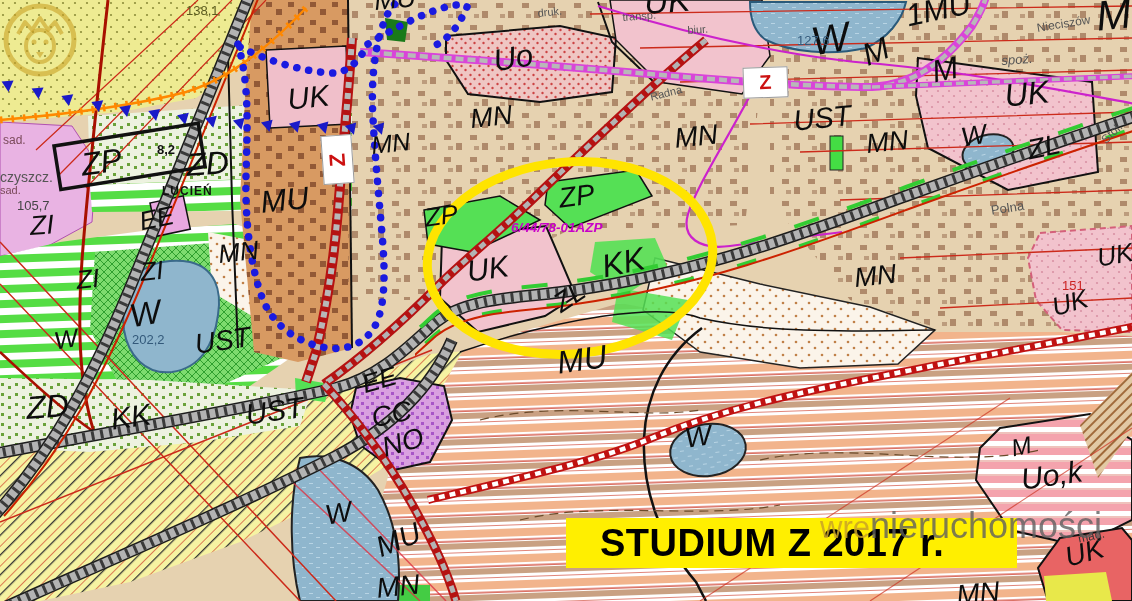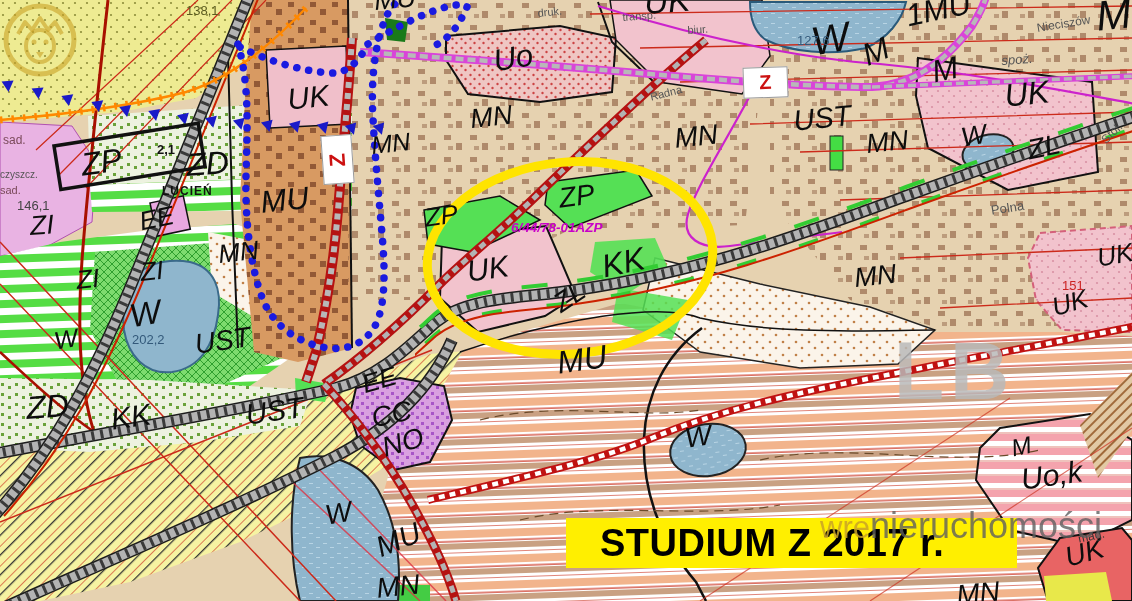--- a/index.html
+++ b/index.html
@@ -326,41 +326,40 @@
 <span class="pl cap" style="left:162px;top:185px;--r:0deg">LUCIEŃ</span>
 <span class="pl" style="left:1036px;top:22px;--r:-9deg">Nieciszów</span>
 <span class="pl" style="left:990px;top:204px;font-size:13px;--r:-9deg">Polna</span>
 <span class="pl" style="left:1099px;top:137px;--r:-44deg">Stol.</span>
 <span class="pl" style="left:1001px;top:54px;font-size:13px;font-style:italic;--r:-4deg">spoż.</span>
 <span class="pl" style="left:537px;top:8px;font-size:11px;--r:-6deg">druk.</span>
 <span class="pl" style="left:622px;top:12px;font-size:11px;--r:-4deg">transp.</span>
 <span class="pl" style="left:687px;top:25px;font-size:11px;--r:-4deg">biur.</span>
 <span class="pl" style="left:649px;top:92px;font-size:11px;--r:-14deg">Radna</span>
 <span class="pl wine" style="left:3px;top:134px;--r:0deg">sad.</span>
-<span class="pl" style="left:0px;top:170px;font-size:10px;--r:0deg">czyszcz.</span>
+<span class="pl" style="left:0px;top:170px;font-size:14px;--r:0deg">czyszcz.</span>
 <span class="pl wine" style="left:0px;top:185px;font-size:11px;--r:0deg">sad.</span>
 <span class="pl" style="left:1077px;top:533px;color:#333;--r:-12deg">mag.</span>
 
 <span class="el g" style="left:186px;top:4px">138,1</span>
 <span class="el b" style="left:797px;top:34px">127,6</span>
-<span class="el" style="left:17px;top:199px">146,1</span>
+<span class="el" style="left:17px;top:199px">105,7</span>
 <span class="el b" style="left:132px;top:333px">202,2</span>
 <span class="el r" style="left:1062px;top:279px">151</span>
-<span class="el k" style="left:157px;top:143px">2,1</span>
+<span class="el k" style="left:157px;top:143px">8,2</span>
 
 <span class="parcel">6/44/78-01AZP</span>
 
 <div class="zbox v">
       <span>Z</span>
     </div>
 <div class="zbox h">
       <span>Z</span>
     </div>
 
-<div class="lb">LB</div>
 <div class="banner">
       <span>STUDIUM Z 2017 r.</span>
     </div>
 <svg class="lion" width="80" height="80" viewBox="0 0 80 80">
   <circle cx="40" cy="40" r="34" fill="none" stroke="rgba(201,162,39,.6)" stroke-width="5"></circle>
   <path d="M18,34 L25,22 L32,30 L40,18 L48,30 L55,22 L62,34" fill="none" stroke="rgba(201,162,39,.6)" stroke-width="4" stroke-linejoin="round"></path>
   <ellipse cx="40" cy="46" rx="14" ry="16" fill="none" stroke="rgba(201,162,39,.6)" stroke-width="4"></ellipse>
   <circle cx="34" cy="42" r="2.5" fill="rgba(201,162,39,.6)"></circle>
   <circle cx="46" cy="42" r="2.5" fill="rgba(201,162,39,.6)"></circle>
   <path d="M36,52 L44,52 L40,58 Z" fill="rgba(201,162,39,.6)"></path>

